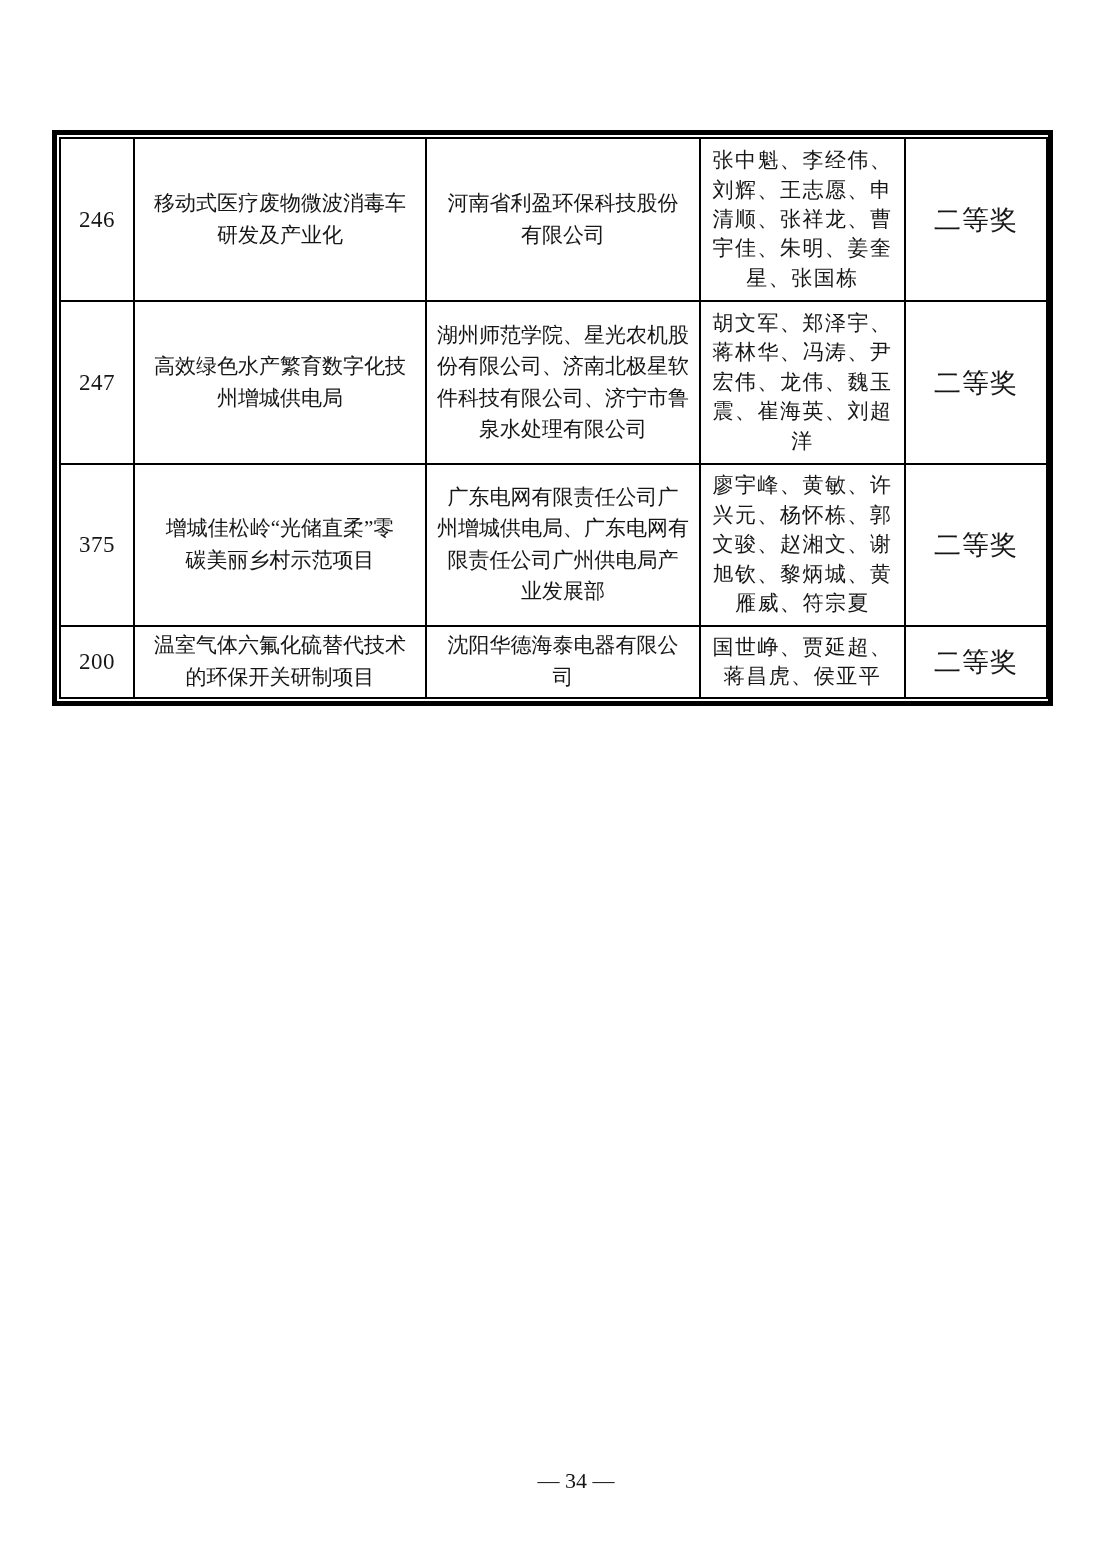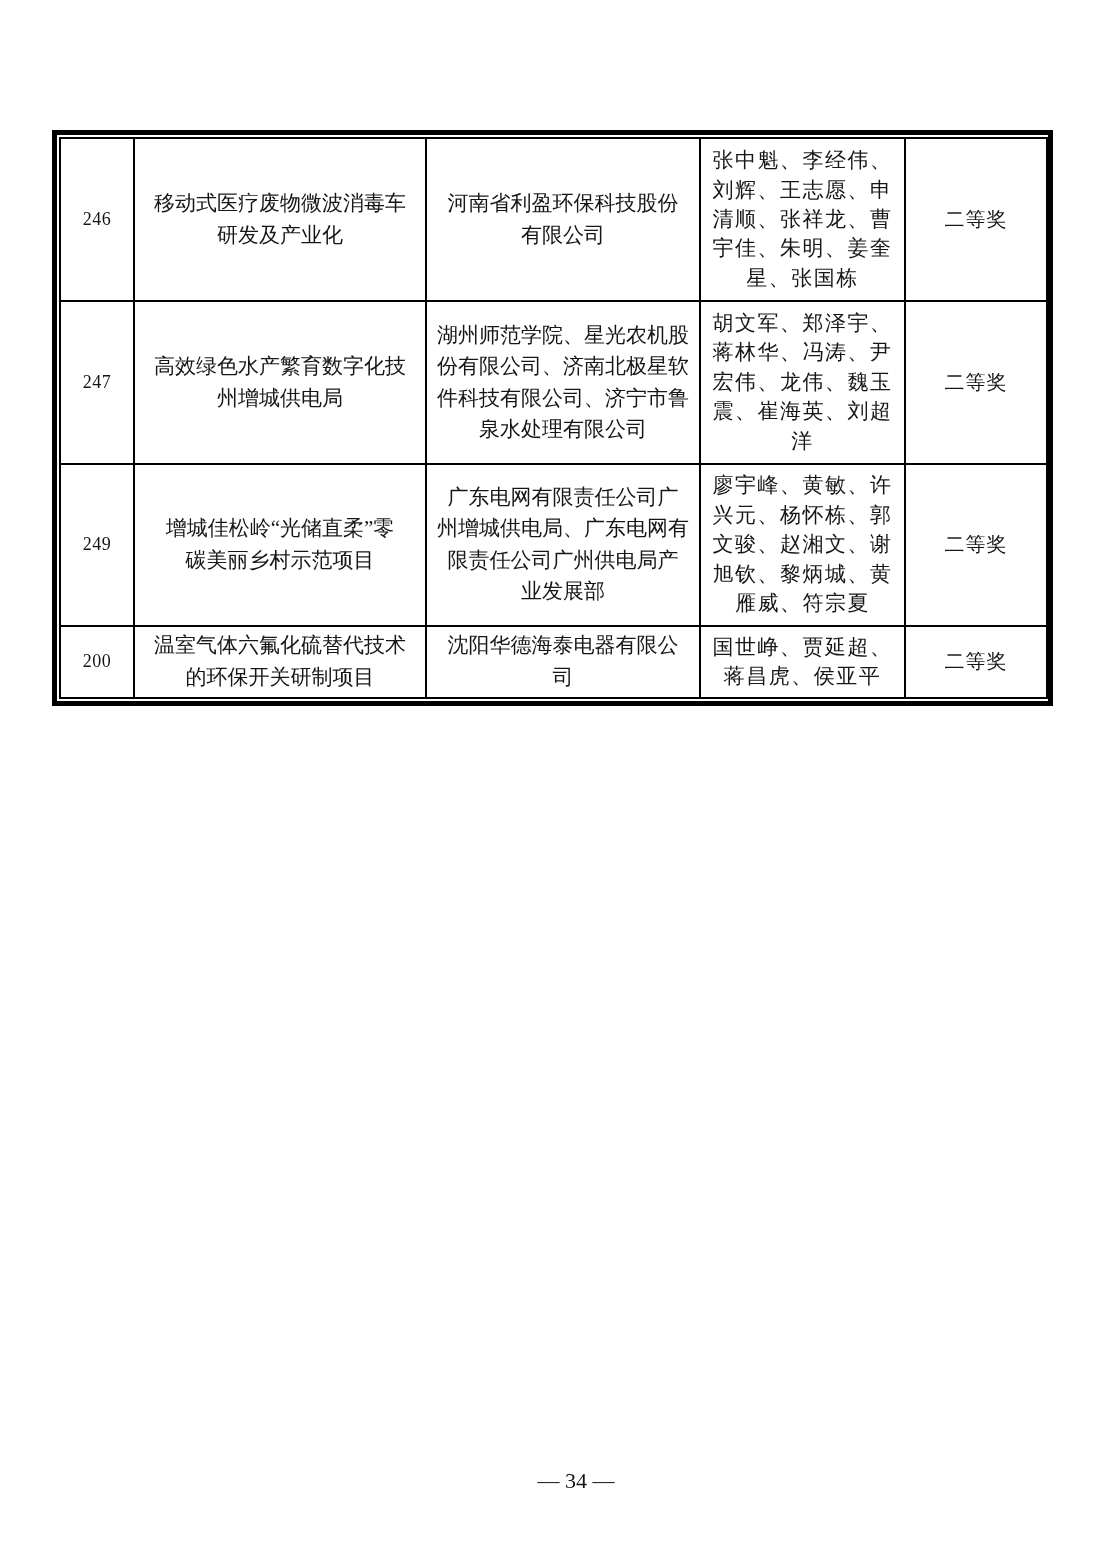--- a/index.html
+++ b/index.html
@@ -36,39 +36,39 @@
   table.awards td {
     border: 2px solid #000000;
     text-align: center;
     vertical-align: middle;
     padding: 1px 5px;
     white-space: pre-line;
     overflow: hidden;
     box-sizing: border-box;
   }
   td.cell-no {
-    font-size: 18px;
+    font-size: 23px;
     letter-spacing: 0.5px;
   }
   td.cell-project {
     font-size: 21px;
     line-height: 1.5;
     font-family: Liberation Serif, serif;
   }
   td.cell-org {
     font-size: 21px;
     line-height: 1.5;
   }
   td.cell-people {
     font-size: 21px;
     line-height: 1.4;
     letter-spacing: 1.5px;
   }
   td.cell-award {
-    font-size: 20px;
+    font-size: 27px;
     letter-spacing: 1px;
   }
   .page-number {
     position: absolute;
     left: 0;
     top: 1468px;
     width: 100%;
     text-align: center;
     font-size: 22px;
     color: #161616;
@@ -112,21 +112,21 @@
 件科技有限公司、济宁市鲁
 泉水处理有限公司</td>
           <td class="cell-people">胡文军、郑泽宇、
 蒋林华、冯涛、尹
 宏伟、龙伟、魏玉
 震、崔海英、刘超
 洋</td>
           <td class="cell-award">二等奖</td>
         </tr>
         <tr style="height:146px">
-          <td class="cell-no">249</td>
+          <td class="cell-no">375</td>
           <td class="cell-project">增城佳松岭“光储直柔”零
 碳美丽乡村示范项目</td>
           <td class="cell-org">广东电网有限责任公司广
 州增城供电局、广东电网有
 限责任公司广州供电局产
 业发展部</td>
           <td class="cell-people">廖宇峰、黄敏、许
 兴元、杨怀栋、郭
 文骏、赵湘文、谢
 旭钦、黎炳城、黄

